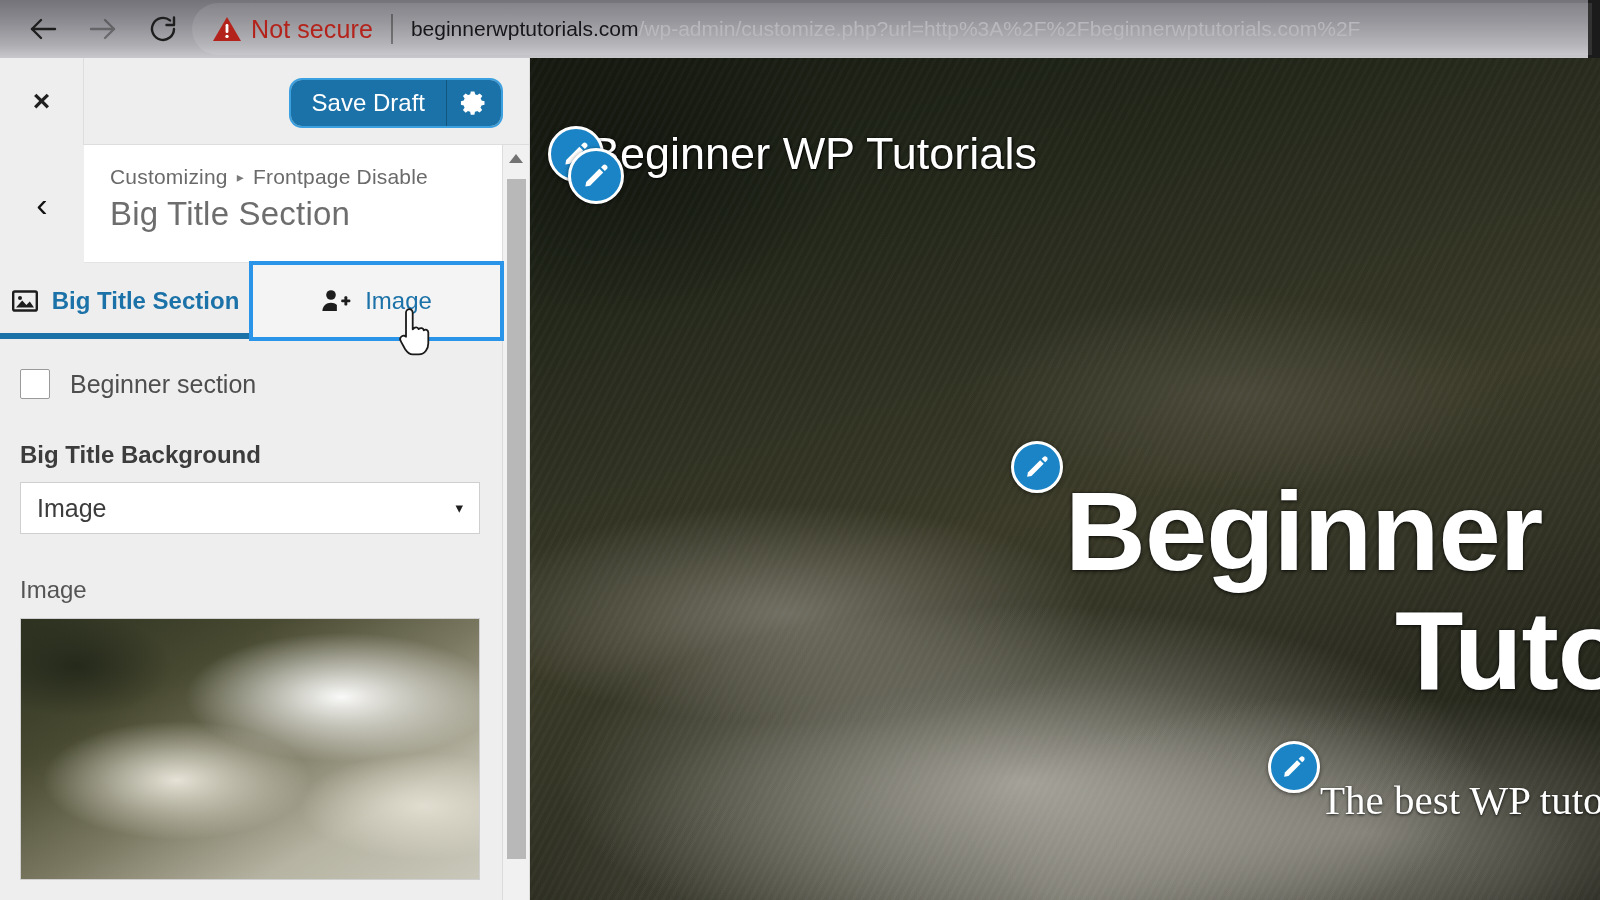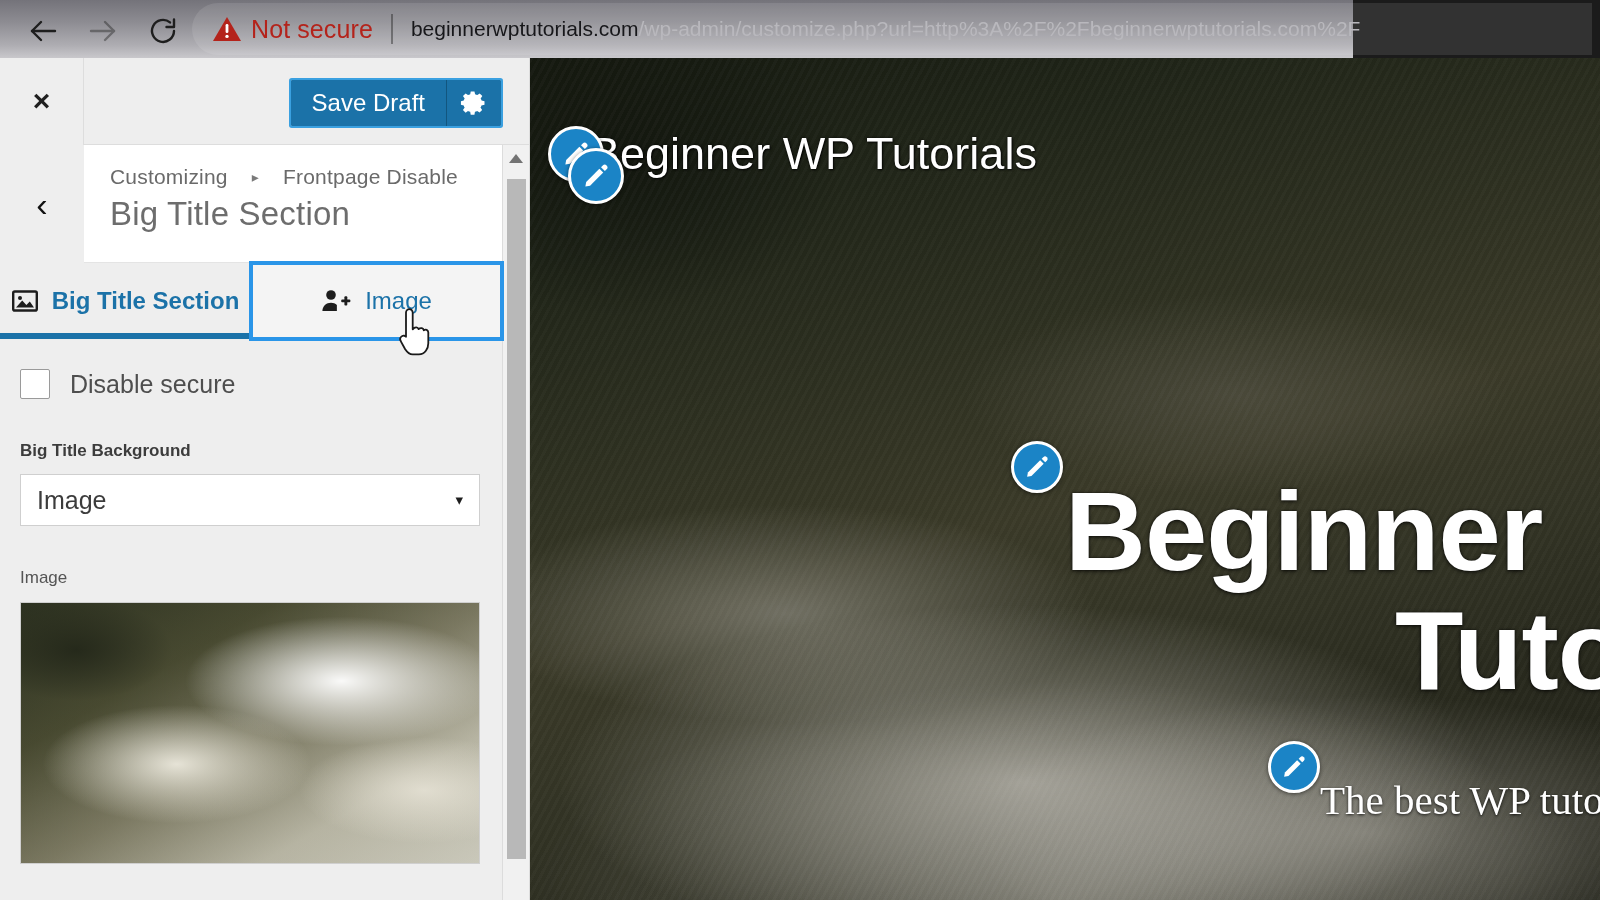--- a/index.html
+++ b/index.html
@@ -5,23 +5,23 @@
   * { box-sizing: border-box; margin: 0; padding: 0; }
   html, body {
     width: 1600px; height: 900px;
     overflow: hidden;
     font-family: "Liberation Sans", sans-serif;
     background: #1b1b1b;
   }
 
   
   #browser-chrome {
-    position: absolute; left: 0; top: 0; width: 1353px; height: 58px;
+    position: absolute; left: 0; top: 0; width: 1588px; height: 58px;
     background: linear-gradient(180deg, #74737a 0%, #8d8c92 38%, #aeadb2 78%, #c9c8cc 100%);
-    display: flex; align-items: flex-end;
+    display: flex; align-items: center;
   }
   .nav-btn {
     width: 54px; height: 54px;
     display: flex; align-items: center; justify-content: center;
     color: #1e1e1e;
   }
   .nav-btn svg { display: block; }
   .nav-btn.disabled { opacity: .45; }
   #omnibox {
     position: absolute; left: 192px; top: 3px;
@@ -69,21 +69,21 @@
     border-right: 1px solid #ddd;
     background: #eeeeee;
   }
   #close-customizer .x {
     font-size: 30px; font-weight: 700; color: #1f1f1f; line-height: 1;
     font-family: "Liberation Sans", sans-serif;
   }
   #save-group {
     position: absolute; right: 28px; top: 22px;
     display: flex; height: 46px;
-    border-radius: 1px; overflow: hidden;
+    border-radius: 11px; overflow: hidden;
     box-shadow: 0 0 0 2px #3aa0e0;
   }
   #save-draft-button {
     background: #1b72a8; color: #fff;
     padding: 0 21px;
     display: flex; align-items: center;
     font-size: 24px;
     border-right: 1px solid #12567f;
     white-space: nowrap;
   }
@@ -109,21 +109,21 @@
     font-family: "Liberation Sans", sans-serif;
   }
   #panel-title-box {
     flex: 1; background: #fff;
     padding: 20px 0 0 26px;
     border-bottom: 1px solid #e4e4e4;
     margin-right: 27px;
   }
   #breadcrumb {
     font-size: 21px; color: #6a6a6a; letter-spacing: .2px;
-    display: flex; align-items: center; gap: 24px;
+    display: flex; align-items: center; gap: 9px;
   }
   #breadcrumb .arrow { font-size: 14px; color: #7a7a7a; }
   #panel-heading {
     font-size: 33px; color: #6d6d6d; font-weight: 400;
     margin-top: 6px; letter-spacing: .2px;
   }
 
   
   #section-tabs {
     position: relative;
@@ -165,21 +165,21 @@
     padding: 30px 0 0 20px;
   }
   .cbx {
     width: 30px; height: 30px;
     background: #fff; border: 1px solid #9a9a9a;
     border-radius: 2px;
     flex: 0 0 auto;
   }
   .cbx-label { font-size: 25px; color: #4e4e4e; }
   .field-label {
-    font-size: 17px; color: #3c3c3c; font-weight: 700;
+    font-size: 24px; color: #3c3c3c; font-weight: 700;
     padding: 42px 0 0 20px;
   }
   .field-label.light { font-weight: 400; color: #545454; }
   .select-wrap {
     margin: 13px 0 0 20px;
     width: 460px; height: 52px;
     background: #fff;
     border: 1px solid #cfcfcf;
     display: flex; align-items: center;
     padding: 0 16px;
@@ -389,21 +389,21 @@
           <rect x="23.4" y="8.2" width="2.9" height="9.2" rx="1" fill="#1d1d1d"></rect>
         </svg>
       </span>
       <span class="tab-label">Image</span>
     </div>
   </div>
 
   <div id="settings-body">
     <div class="checkbox-row">
       <span class="cbx"></span>
-      <span class="cbx-label">Disable secure</span>
+      <span class="cbx-label">Beginner section</span>
     </div>
 
     <div class="field-label">Big Title Background</div>
     <div class="select-wrap">
       <span class="sel-value">Image</span>
       <span class="caret">▾</span>
     </div>
 
     <div class="field-label light">Image</div>
     <div id="image-thumb"></div>

